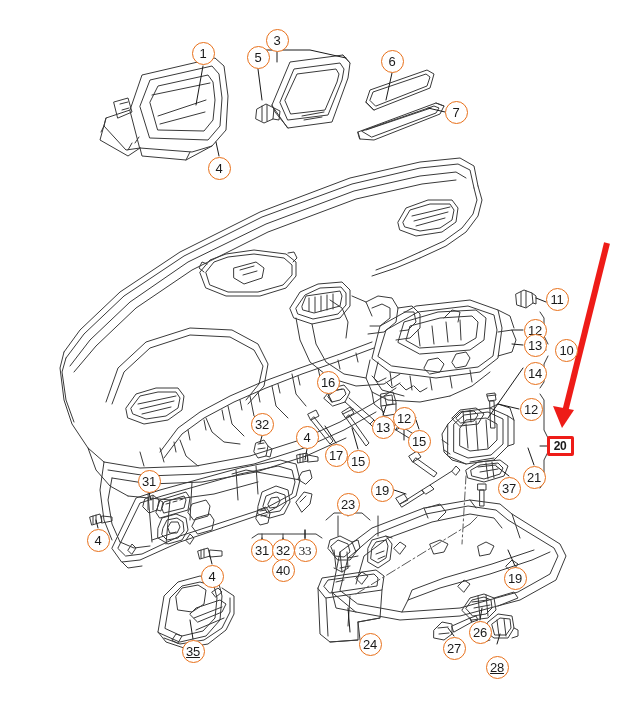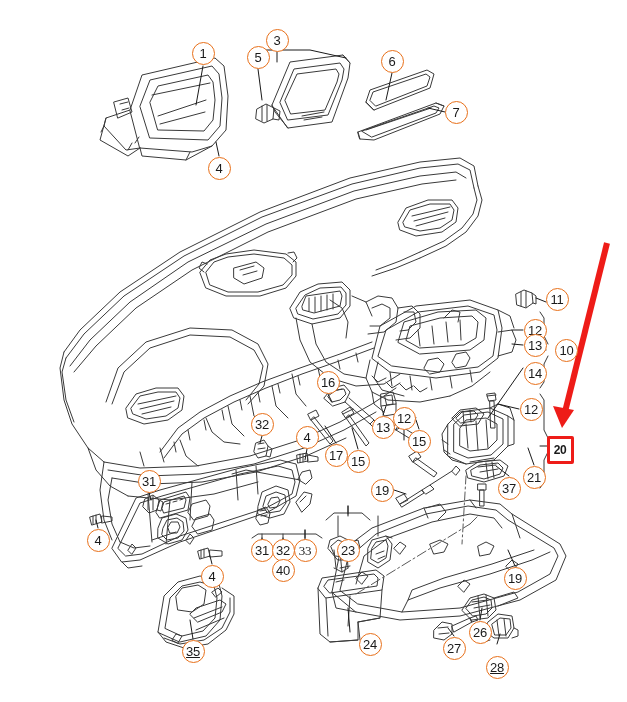--- a/index.html
+++ b/index.html
@@ -44,21 +44,21 @@
     letter-spacing: -0.3px;
     box-sizing: border-box;
     line-height: 1;
     user-select: none;
   }
   .callout.sz-1 { width: 23px; height: 23px; font-size: 13px; }
   .callout.highlight {
     border: 3px solid #EE1C18;
     border-radius: 2px;
     width: 27px;
-    height: 28px;
+    height: 20px;
     font-size: 12px;
     font-weight: 700;
   }
 </style>
 </head>
 <body>
 
 <div id="canvas">
 
   <svg id="diagram-svg" viewBox="0 0 627 702" xmlns="http://www.w3.org/2000/svg">
@@ -576,21 +576,21 @@
       <div class="callout sz-1" style="left: 295.5px; top: 425.5px;">4</div>
       <div class="callout sz-1" style="left: 324.5px; top: 443.5px;">17</div>
       <div class="callout sz-1" style="left: 346.5px; top: 449.5px;">15</div>
       <div class="callout sz-1" style="left: 371.5px; top: 415.5px;">13</div>
       <div class="callout sz-1" style="left: 407.5px; top: 429.5px;">15</div>
       <div class="callout sz-1 highlight" style="left: 546.5px; top: 436px;">20</div>
       <div class="callout sz-1" style="left: 522.5px; top: 465.5px;">21</div>
       <div class="callout sz-1" style="left: 497.5px; top: 476.5px;">37</div>
       <div class="callout sz-1" style="left: 370.5px; top: 478.5px;">19</div>
       <div class="callout sz-1" style="left: 137.5px; top: 469.5px;">31</div>
-      <div class="callout sz-1" style="left: 336.5px; top: 492.5px; margin-top: 46px;">23</div>
+      <div class="callout sz-1" style="left: 336.5px; top: 492.5px;">23</div>
       <div class="callout sz-1" style="left: 86.5px; top: 528.5px;">4</div>
       <div class="callout sz-1" style="left: 250.5px; top: 538.5px;">31</div>
       <div class="callout sz-1" style="left: 271.5px; top: 538.5px;">32</div>
       <div class="callout sz-1" style="left: 293.5px; top: 538.5px; font-family: Liberation Serif, serif;">33</div>
       <div class="callout sz-1" style="left: 271.5px; top: 558.5px;">40</div>
       <div class="callout sz-1" style="left: 503.5px; top: 566.5px;">19</div>
       <div class="callout sz-1" style="left: 200.5px; top: 564.5px;">4</div>
       <div class="callout sz-1" style="left: 338.5px; top: 632.5px; margin-left: 20px;">24</div>
       <div class="callout sz-1" style="left: 442.5px; top: 636.5px;">27</div>
       <div class="callout sz-1" style="left: 468.5px; top: 620.5px;">26</div>

